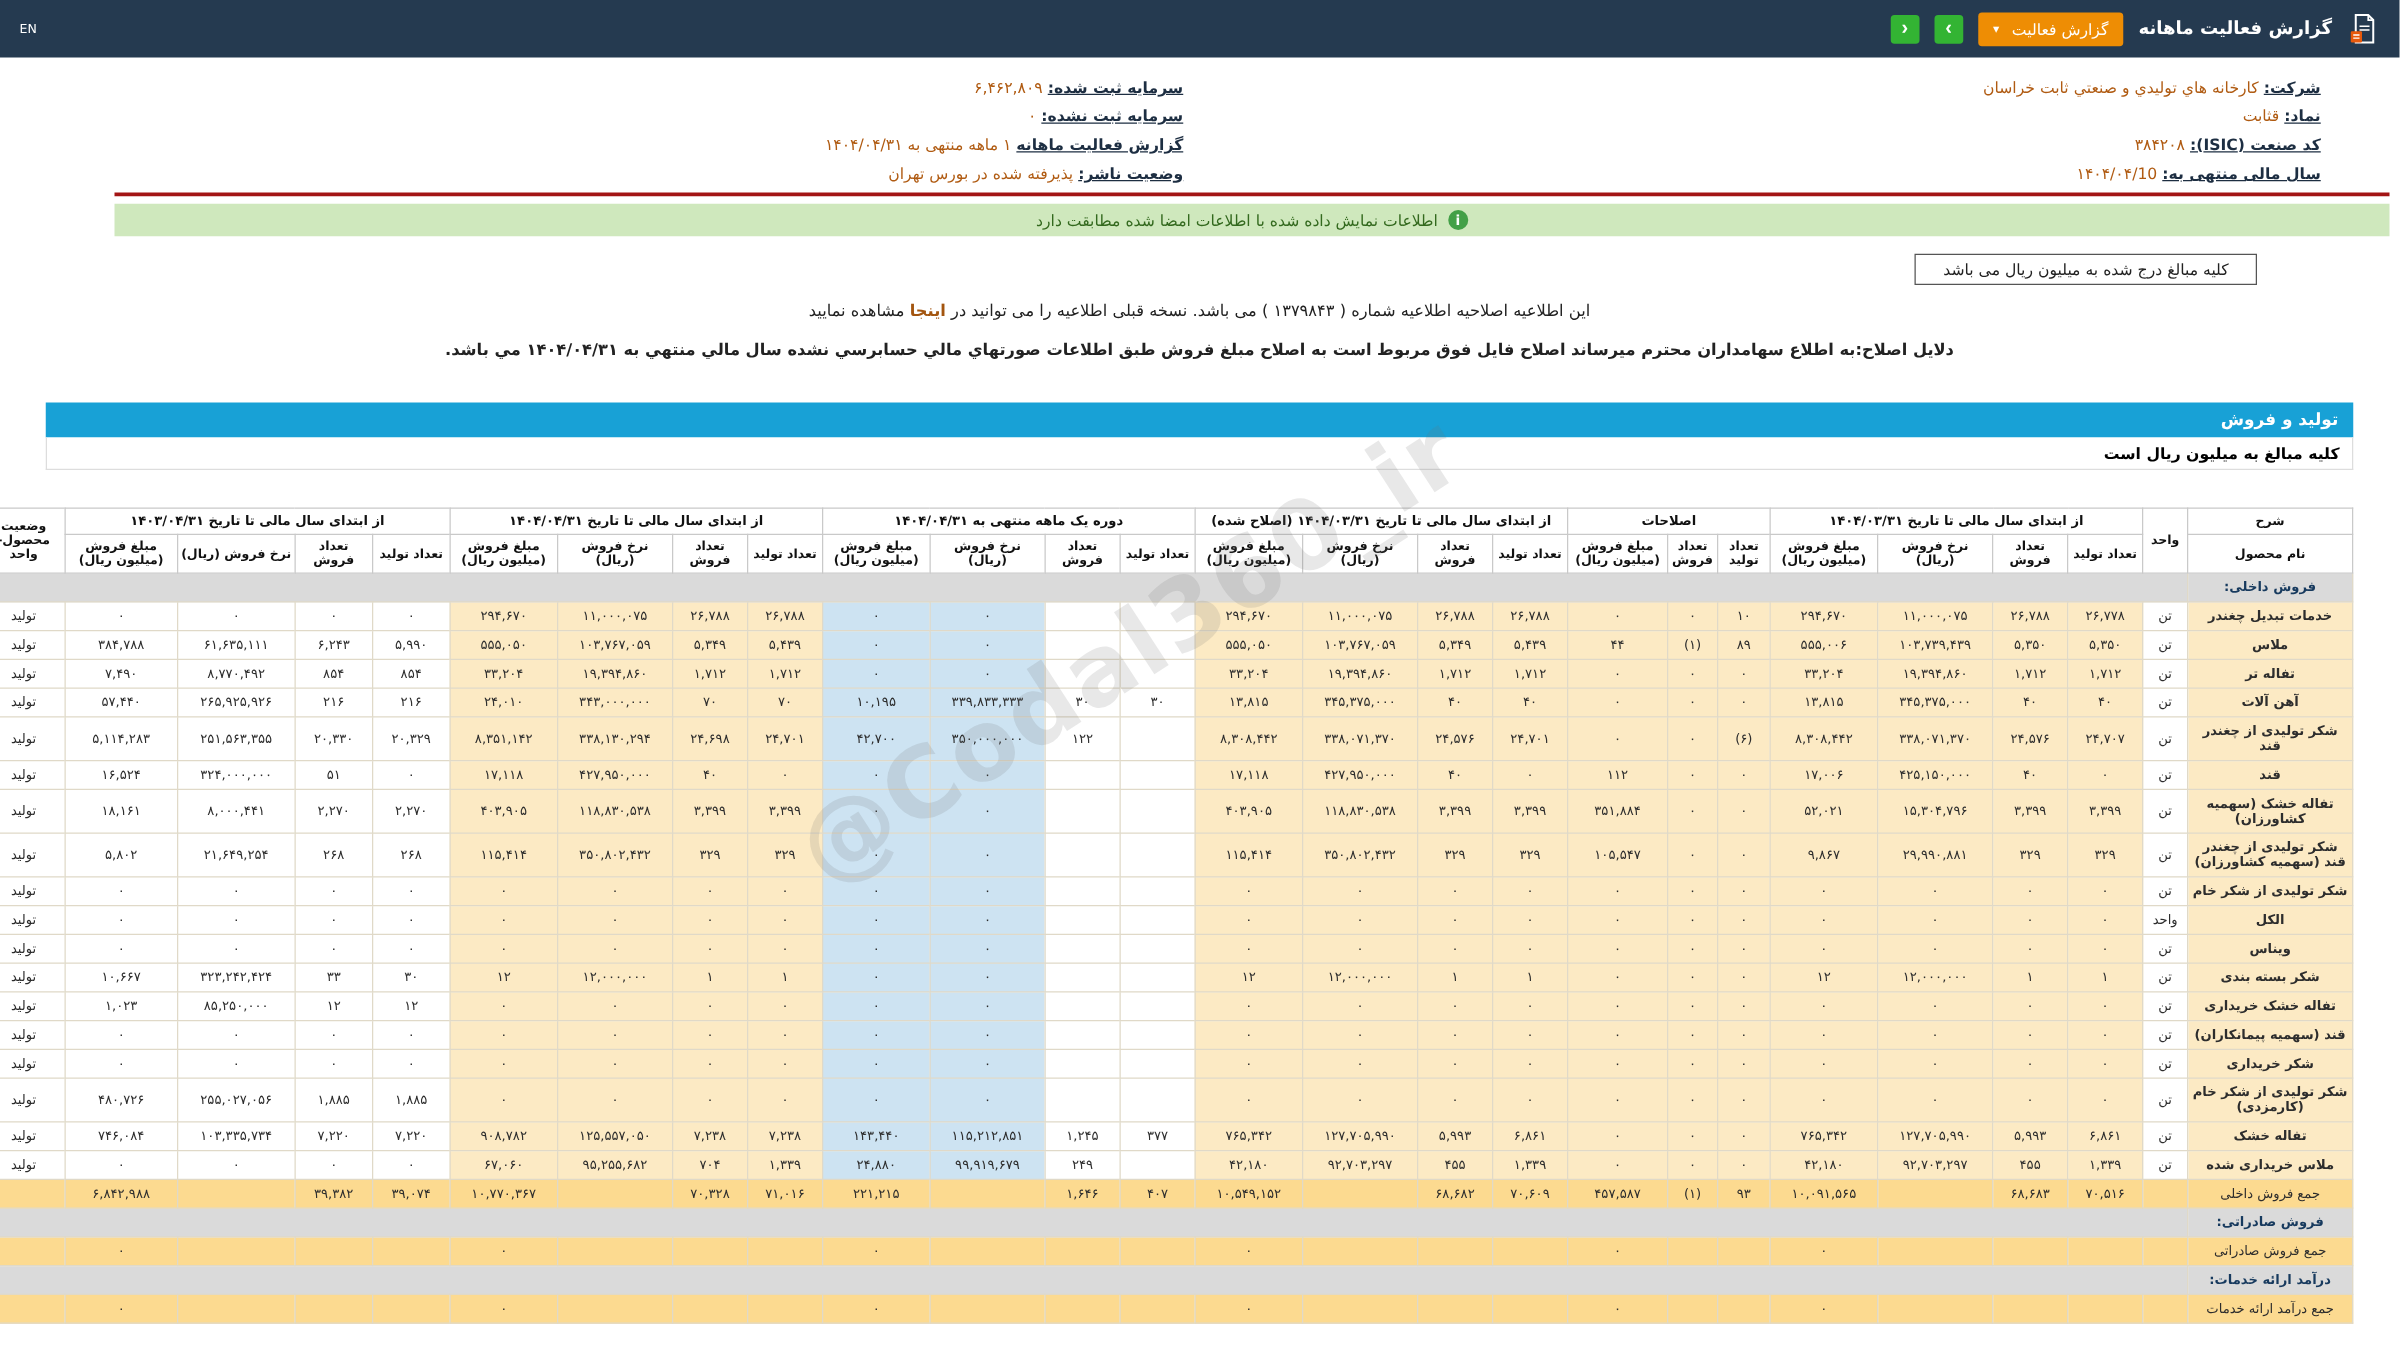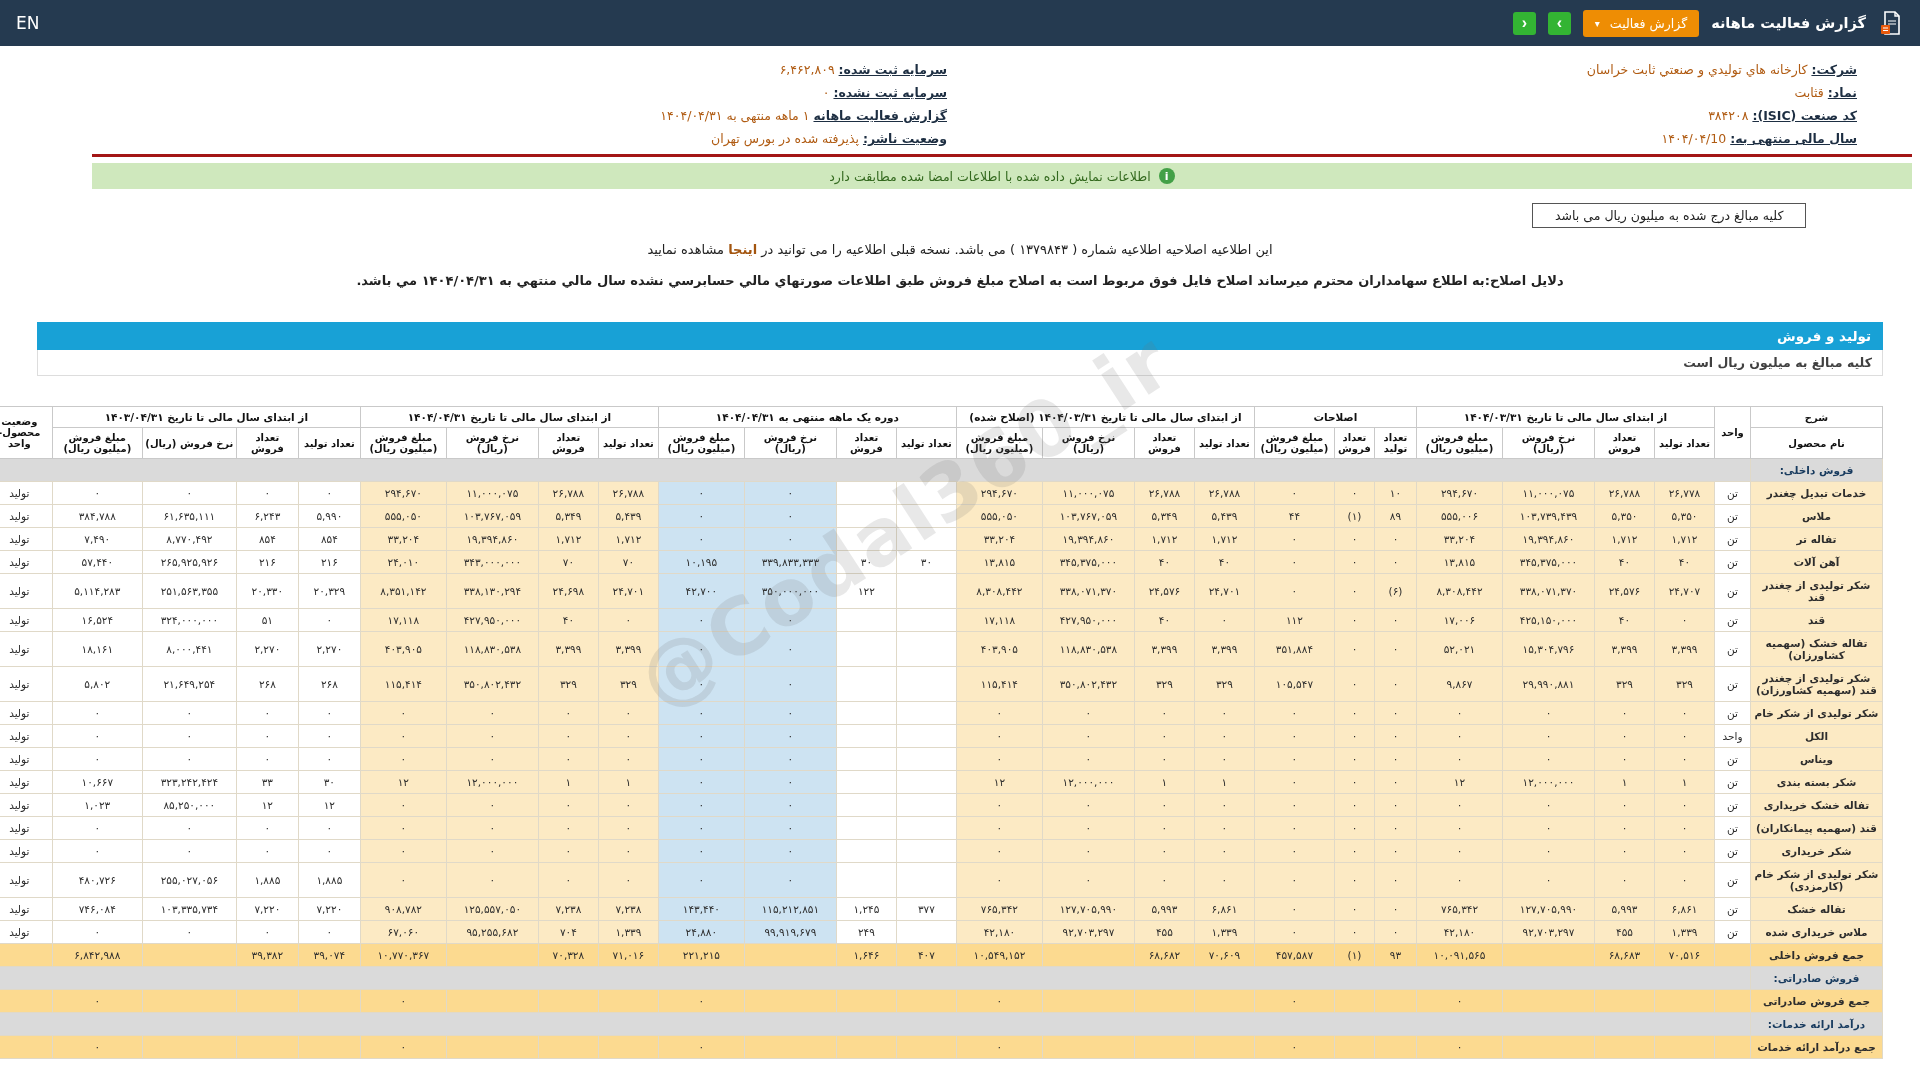--- a/index.html
+++ b/index.html
@@ -9,57 +9,57 @@
     font-family:"DejaVu Sans", sans-serif; direction:rtl; color:#222;
   }
   
   .topbar{ height:46px; background:#253a50; display:flex; align-items:center; padding:0 16px; gap:12px; }
   .topbar .title{ color:#fff; font-size:14.5px; font-weight:bold; }
   .report-btn{ background:#ee8d04; color:#fff; border:none; border-radius:3px; font-size:12.5px;
     padding:6px 12px; display:flex; align-items:center; gap:10px; cursor:pointer; font-family:inherit; }
   .report-btn .caret{ font-size:10px; }
   .nav-btn{ width:23px; height:23px; background:#33b433; border:none; border-radius:3px; color:#fff;
     font-size:16px; font-weight:bold; display:flex; align-items:center; justify-content:center; cursor:pointer; padding:0; line-height:1;}
-  .en-link{ margin-right:auto; color:#fff; font-size:17px; cursor:pointer; }
+  .en-link{ margin-right:auto; color:#fff; font-size:10px; cursor:pointer; }
   
   .info-wrap{ margin:12px 8px 0 92px; border-bottom:3px solid #a31515; padding-bottom:4px; }
   .info-table{ width:100%; border-collapse:collapse; }
   .info-table td{ width:50%; padding:4px 55px 4px 6px; font-size:12.5px; }
   .info-table .lbl{ font-weight:bold; color:#1d2e42;text-decoration:underline; }
   .info-table .val{ color:#b05b12; }
   .banner{ margin:6px 8px 0 92px; background:#cfe8bd; padding:5px 0; text-align:center;
     font-size:12.5px; color:#33691e; display:flex; align-items:center; justify-content:center; gap:8px; }
   .info-icon{ width:16px; height:16px; border-radius:50%; background:#43a047; color:#fff; font-size:11px;
     font-weight:bold; display:inline-flex; align-items:center; justify-content:center; font-style:normal; }
   
   .note-box{ width:fit-content; margin:14px auto 0 0; margin-right:auto; margin-left:1532px;
     border:1px solid #555; padding:4px 22px; font-size:12.5px; color:#222; white-space:nowrap; }
   .amend1{ text-align:center; font-size:13px; margin:14px 16px 0; color:#222; }
   .amend1 a{ color:#a3550f; text-decoration:none; font-weight:bold; }
   .amend2{ text-align:center; font-size:13px; font-weight:bold; margin:16px 0 0; color:#222; }
   
   .section-bar{ margin:34px 37px 0; background:#18a1d6; color:#fff; font-weight:bold; font-size:13.5px; padding:6px 12px; }
   .amounts-row{ margin:0 37px; border:1px solid #ddd; border-top:none; background:#fff;
-    font-size:12.5px; font-weight:bold; color:#404040; padding:5px 10px; }
+    font-size:12.5px; font-weight:bold; color:#000000; padding:5px 10px; }
   
   .table-wrap{ margin:30px 37px 0; position:relative; }
   table.main{ width:100%; border-collapse:collapse; table-layout:fixed; }
   table.main th{ background:#fff; border:1px solid #c9c9c9; font-size:10px; font-weight:bold;
     color:#111; padding:4px 2px; text-align:center; }
   table.main th.group{ font-size:10.5px; }
   table.main td{ border:1px solid #e0d9c8; font-size:10.5px; padding:5px 2px; text-align:center; color:#2d2d2d; }
   td.name-cell{ text-align:right; padding-right:5px; color:#173a5e; font-weight:bold; background:#fceac4; font-size:10.5px; }
   td.unit-cell, td.status-cell{ background:#fff; }
   td.num.cream{ background:#fceac4; }
   td.num.blue{ background:#cde3f2; }
   td.num.white{ background:#fff; }
   td.neg{ color:#d00000; }
   tr.section-row td{ background:#dadada !important; color:#173a5e; font-weight:bold; }
   tr.total-row td{ background:#fcda90 !important; }
-  tr.total-row td.name-cell{ font-weight:bold; }
+  tr.total-row td.name-cell{ font-weight:normal; }
   .watermark{ position:absolute; top:70px; left:560px; transform:rotate(-33deg); transform-origin:center;
     font-size:78px; font-weight:bold; color:rgba(110,110,110,0.16); letter-spacing:2px; pointer-events:none;
     direction:ltr; white-space:nowrap; }
 </style>
 </head>
 <body>
 
 <div class="topbar">
   <span style="display:inline-flex;">
     <svg width="26" height="26" viewBox="0 0 26 26">

